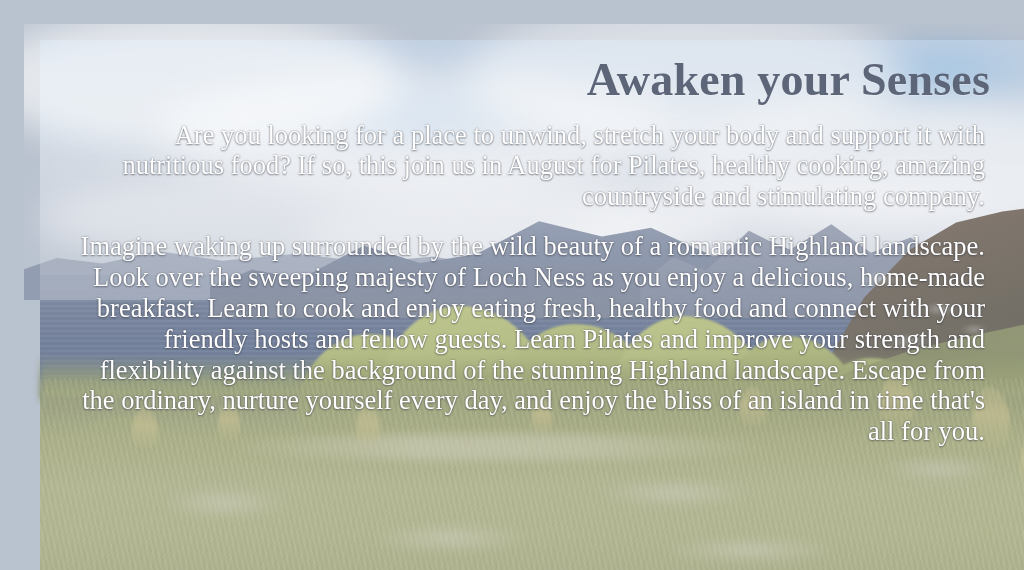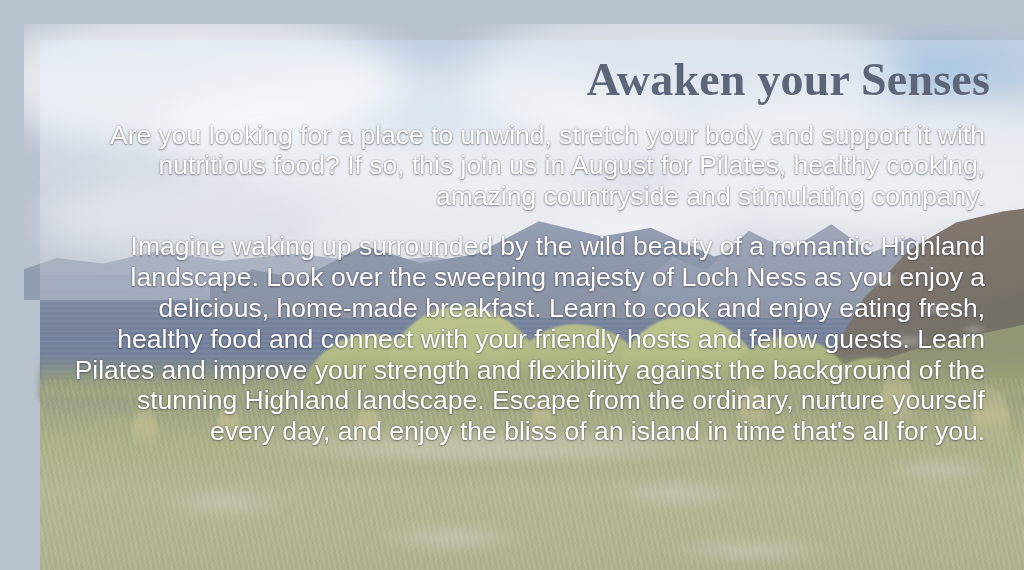--- a/index.html
+++ b/index.html
@@ -184,21 +184,21 @@
     font-family:"Liberation Serif", serif;
     font-weight:bold;
     font-size:46px;
     line-height:1.12;
     letter-spacing:0.2px;
     color:#5d6578;
     margin-bottom:14px;
     text-shadow:0 1px 1px rgba(255,255,255,.25);
   }
   .para {
-    font-family:Liberation Sans, sans-serif;
+    font-family:Liberation Serif, serif;
     font-size:26.5px;
     line-height:1.165;
     color:#ffffff;
     text-shadow:
       0 0 2px rgba(60,60,70,.55),
       0 1px 2px rgba(40,45,55,.45);
     margin-bottom:19px;
     max-width:915px;
   }
   .para:last-child { margin-bottom:0; }

